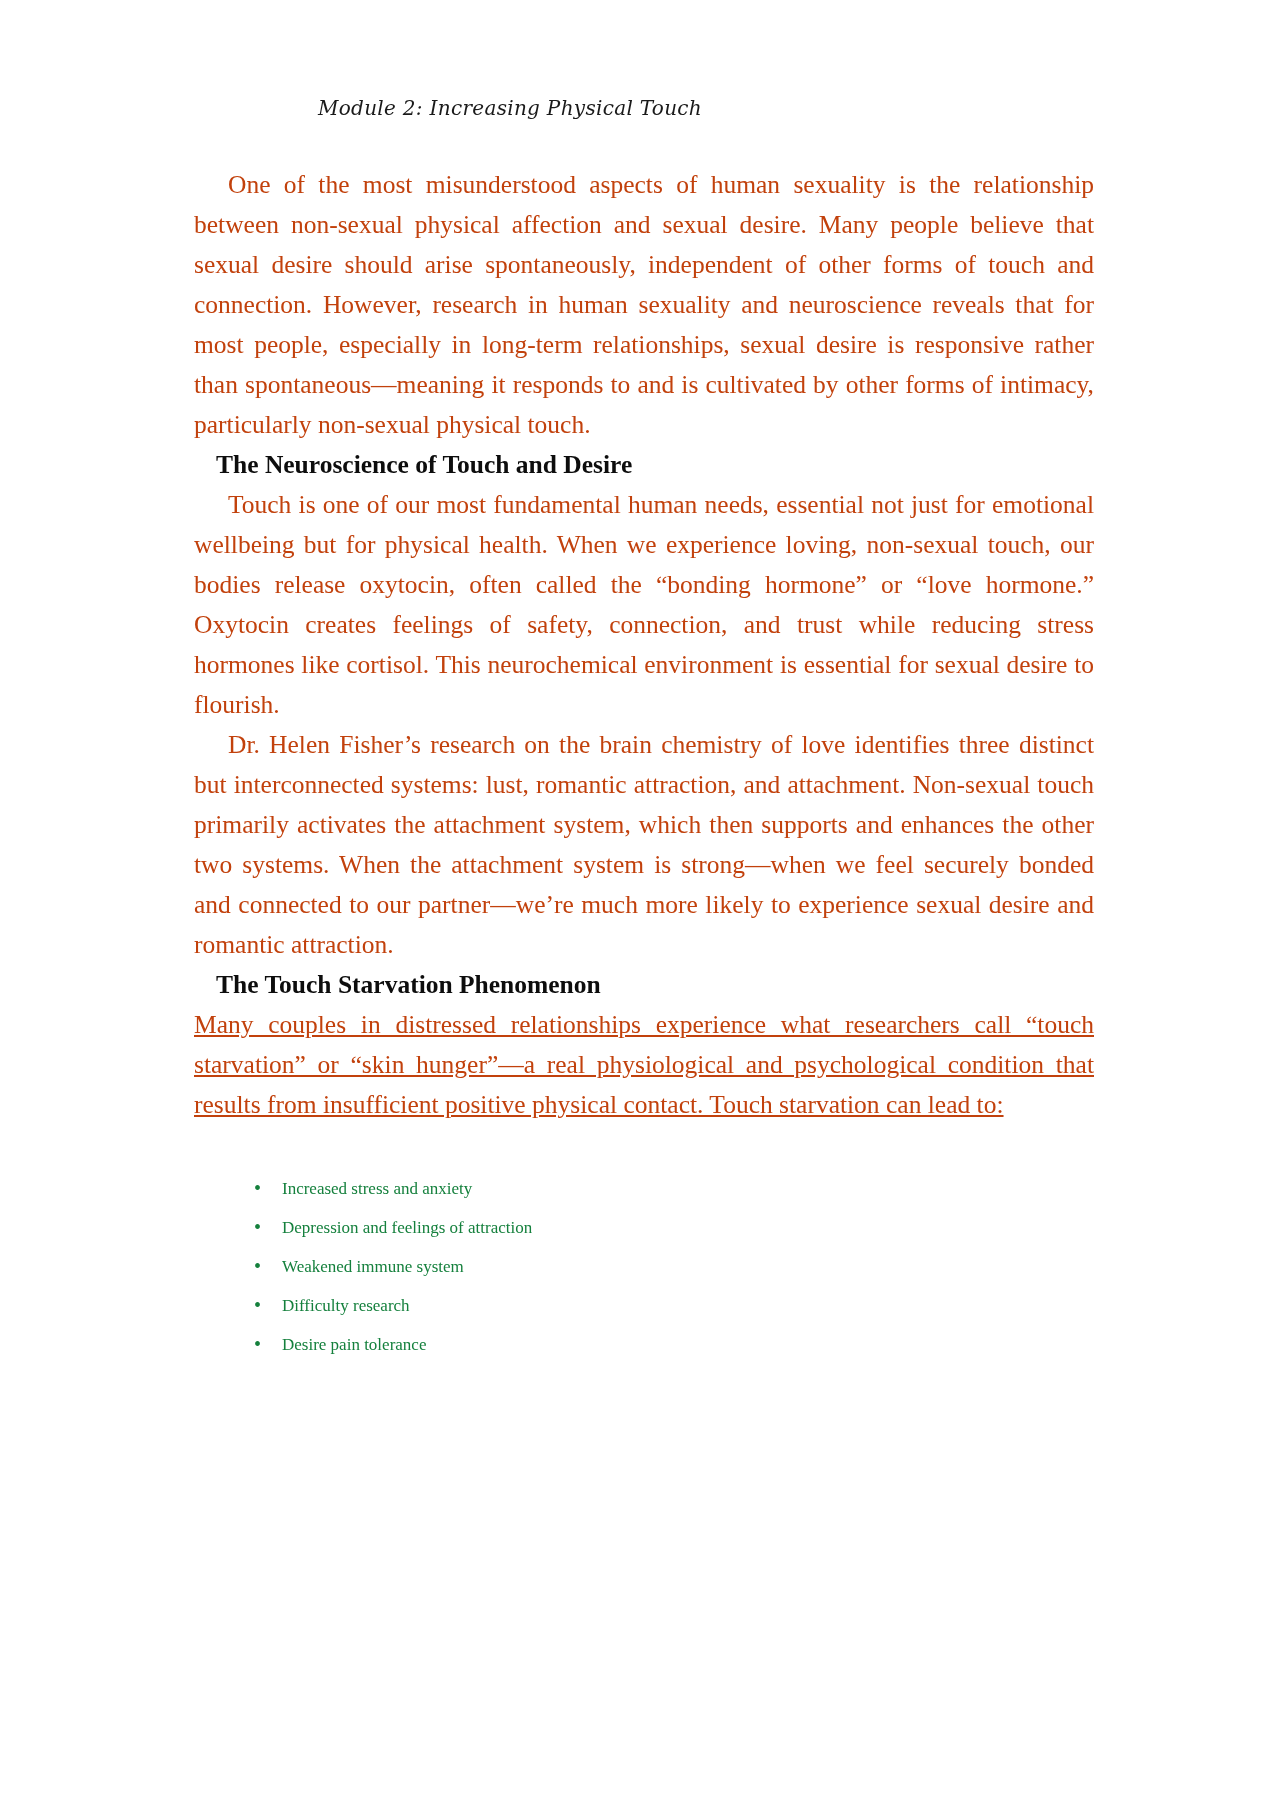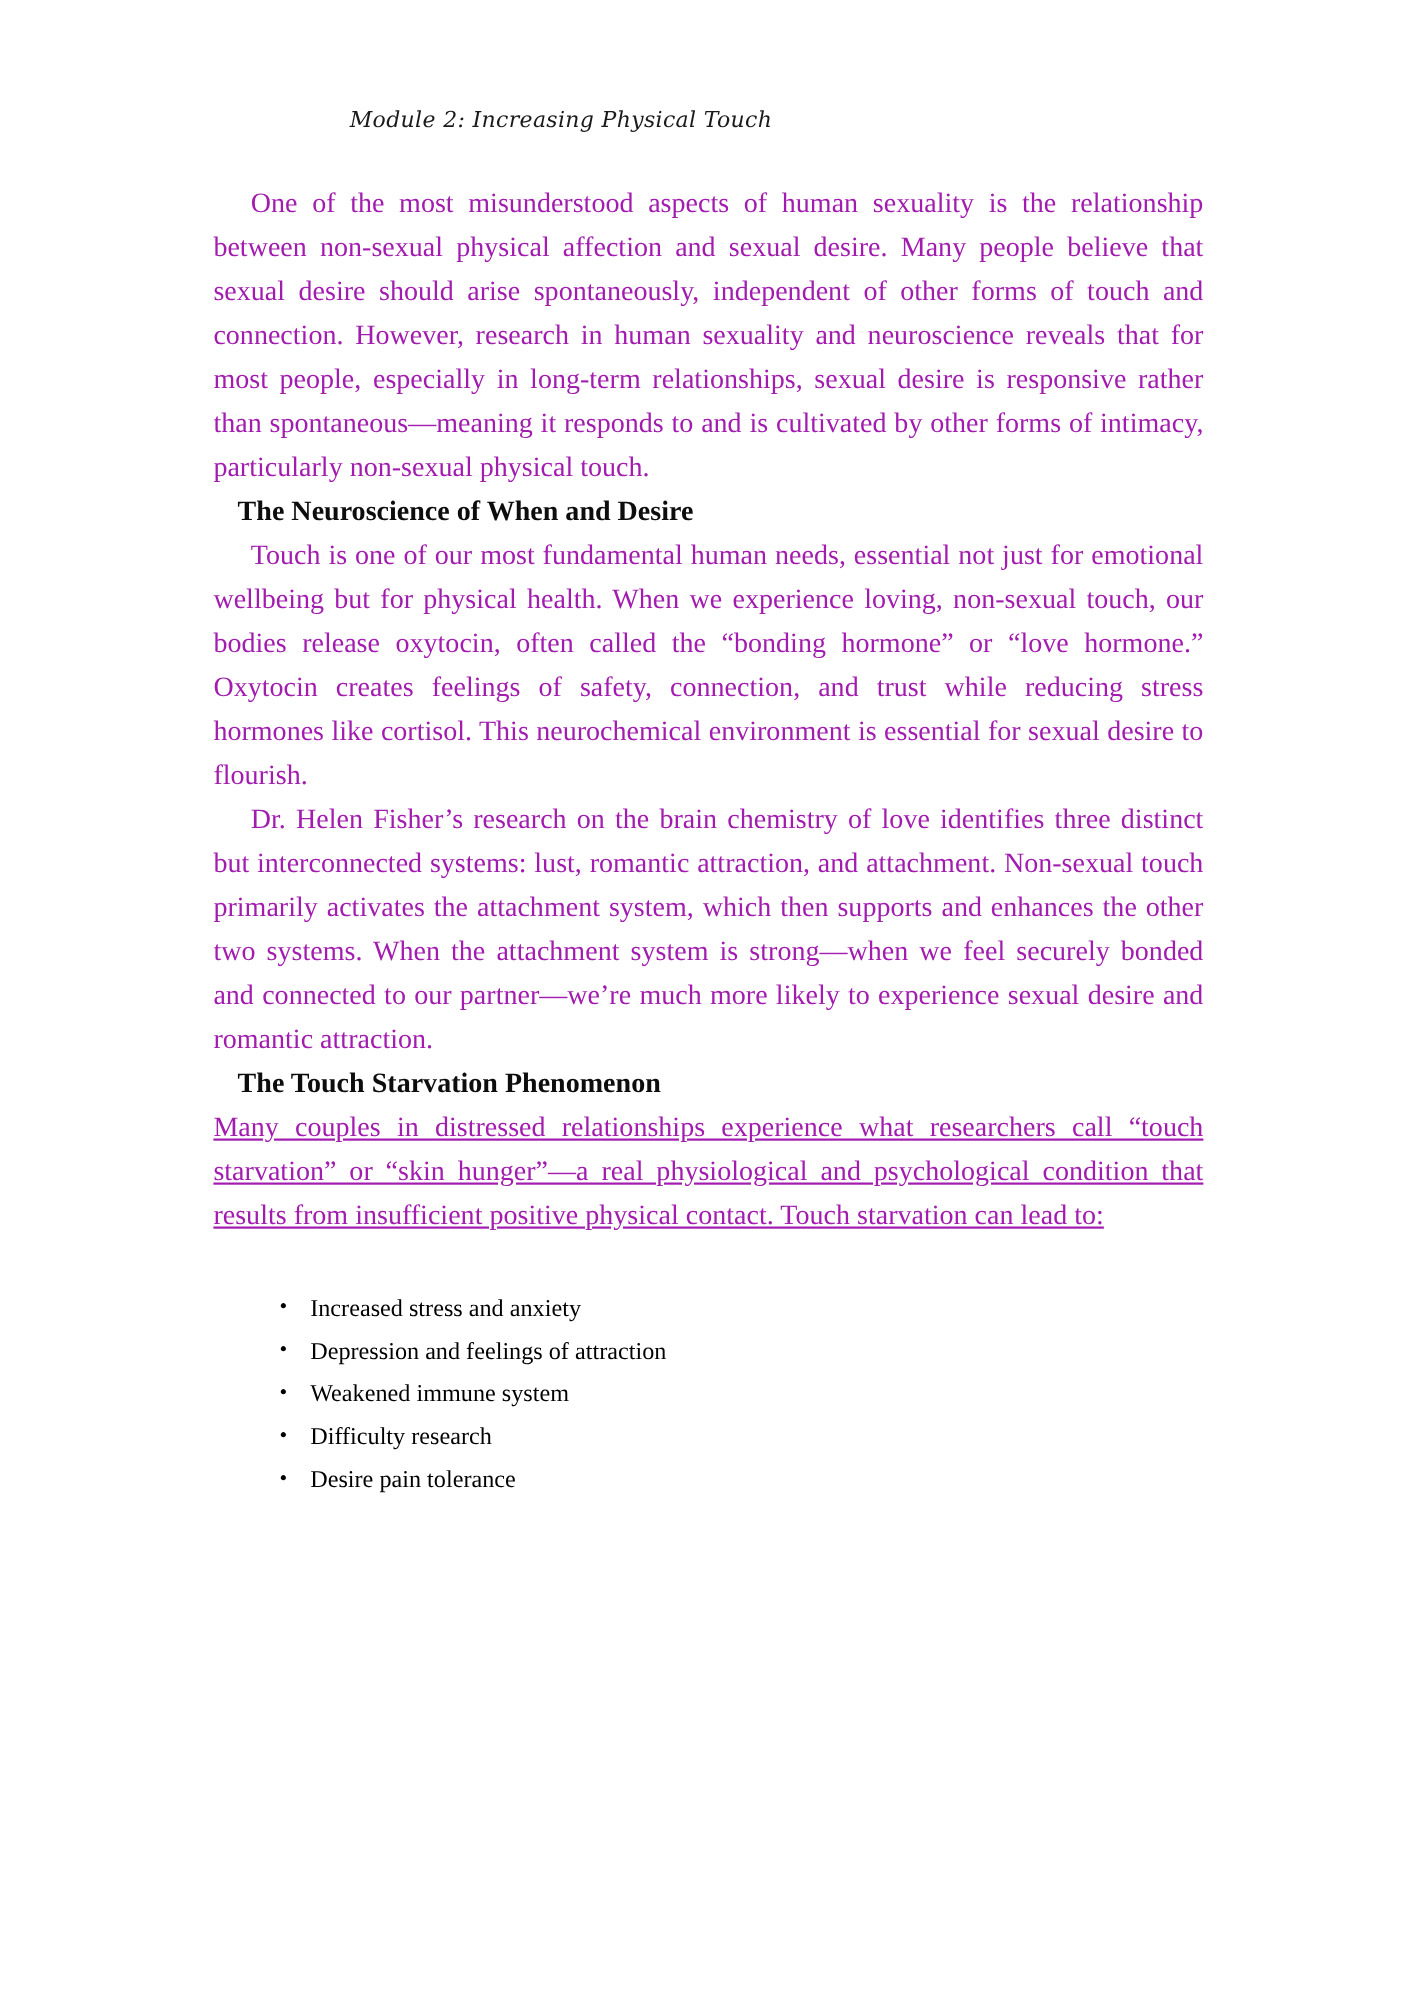--- a/index.html
+++ b/index.html
@@ -40,21 +40,21 @@
     left: 194px;
     width: 900px;
   }
   p.body-par {
     margin: 0;
     font-size: 25.5px;
     line-height: 40px;
     text-align: justify;
     text-justify: inter-word;
     text-indent: 34px;
-    color: #a21caf;
+    color: #c2410c;
     hyphens: manual;
   }
   p.body-par.no-indent {
     text-indent: 0;
     text-decoration: underline;
   }
   h2.subhead {
     margin: 0;
     font-size: 25.5px;
     line-height: 40px;
@@ -62,25 +62,25 @@
     text-indent: 22px;
     text-align: left;
     color: #0d0d0d;
   }
   ul.bullets {
     margin: 44px 0 0 0;
     padding: 0 0 0 60px;
     list-style: none;
   }
   ul.bullets li {
-    font-size: 22px;
+    font-size: 17px;
     line-height: 39px;
     position: relative;
     padding-left: 28px;
-    color: #000000;
+    color: #15803d;
   }
   ul.bullets li::before {
     content: "\2022";
     position: absolute;
     left: 0;
     top: 0;
     font-size: 20px;
     line-height: 39px;
   }
 </style>
@@ -88,21 +88,21 @@
 <body>
 
 <div class="page">
 
   <div class="running-head">Module 2: Increasing Physical Touch</div>
 
   <div class="content">
 
     <p class="body-par">One of the most misunderstood aspects of human sexuality is the relationship between non-sexual physical affection and sexual desire. Many people believe that sexual desire should arise spontaneously, independent of other forms of touch and connection. However, research in human sexuality and neuroscience reveals that for most people, especially in long-term relationships, sexual desire is responsive rather than spontaneous—meaning it responds to and is cultivated by other forms of intimacy, particularly non-sexual physical touch.</p>
 
-    <h2 class="subhead">The Neuroscience of When and Desire</h2>
+    <h2 class="subhead">The Neuroscience of Touch and Desire</h2>
 
     <p class="body-par">Touch is one of our most fundamental human needs, essential not just for emotional wellbeing but for physical health. When we experience loving, non-sexual touch, our bodies release oxytocin, often called the “bonding hormone” or “love hormone.” Oxytocin creates feelings of safety, connection, and trust while reducing stress hormones like cortisol. This neurochemical environment is essential for sexual desire to flourish.</p>
 
     <p class="body-par">Dr. Helen Fisher’s research on the brain chemistry of love identifies three distinct but interconnected systems: lust, romantic attraction, and attachment. Non-sexual touch primarily activates the attachment system, which then supports and enhances the other two systems. When the attachment system is strong—when we feel securely bonded and connected to our partner—we’re much more likely to experience sexual desire and romantic attraction.</p>
 
     <h2 class="subhead">The Touch Starvation Phenomenon</h2>
 
     <p class="body-par no-indent">Many couples in distressed relationships experience what researchers call “touch starvation” or “skin hunger”—a real physiological and psychological condition that results from insufficient positive physical contact. Touch starvation can lead to:</p>
 
     <ul class="bullets">

